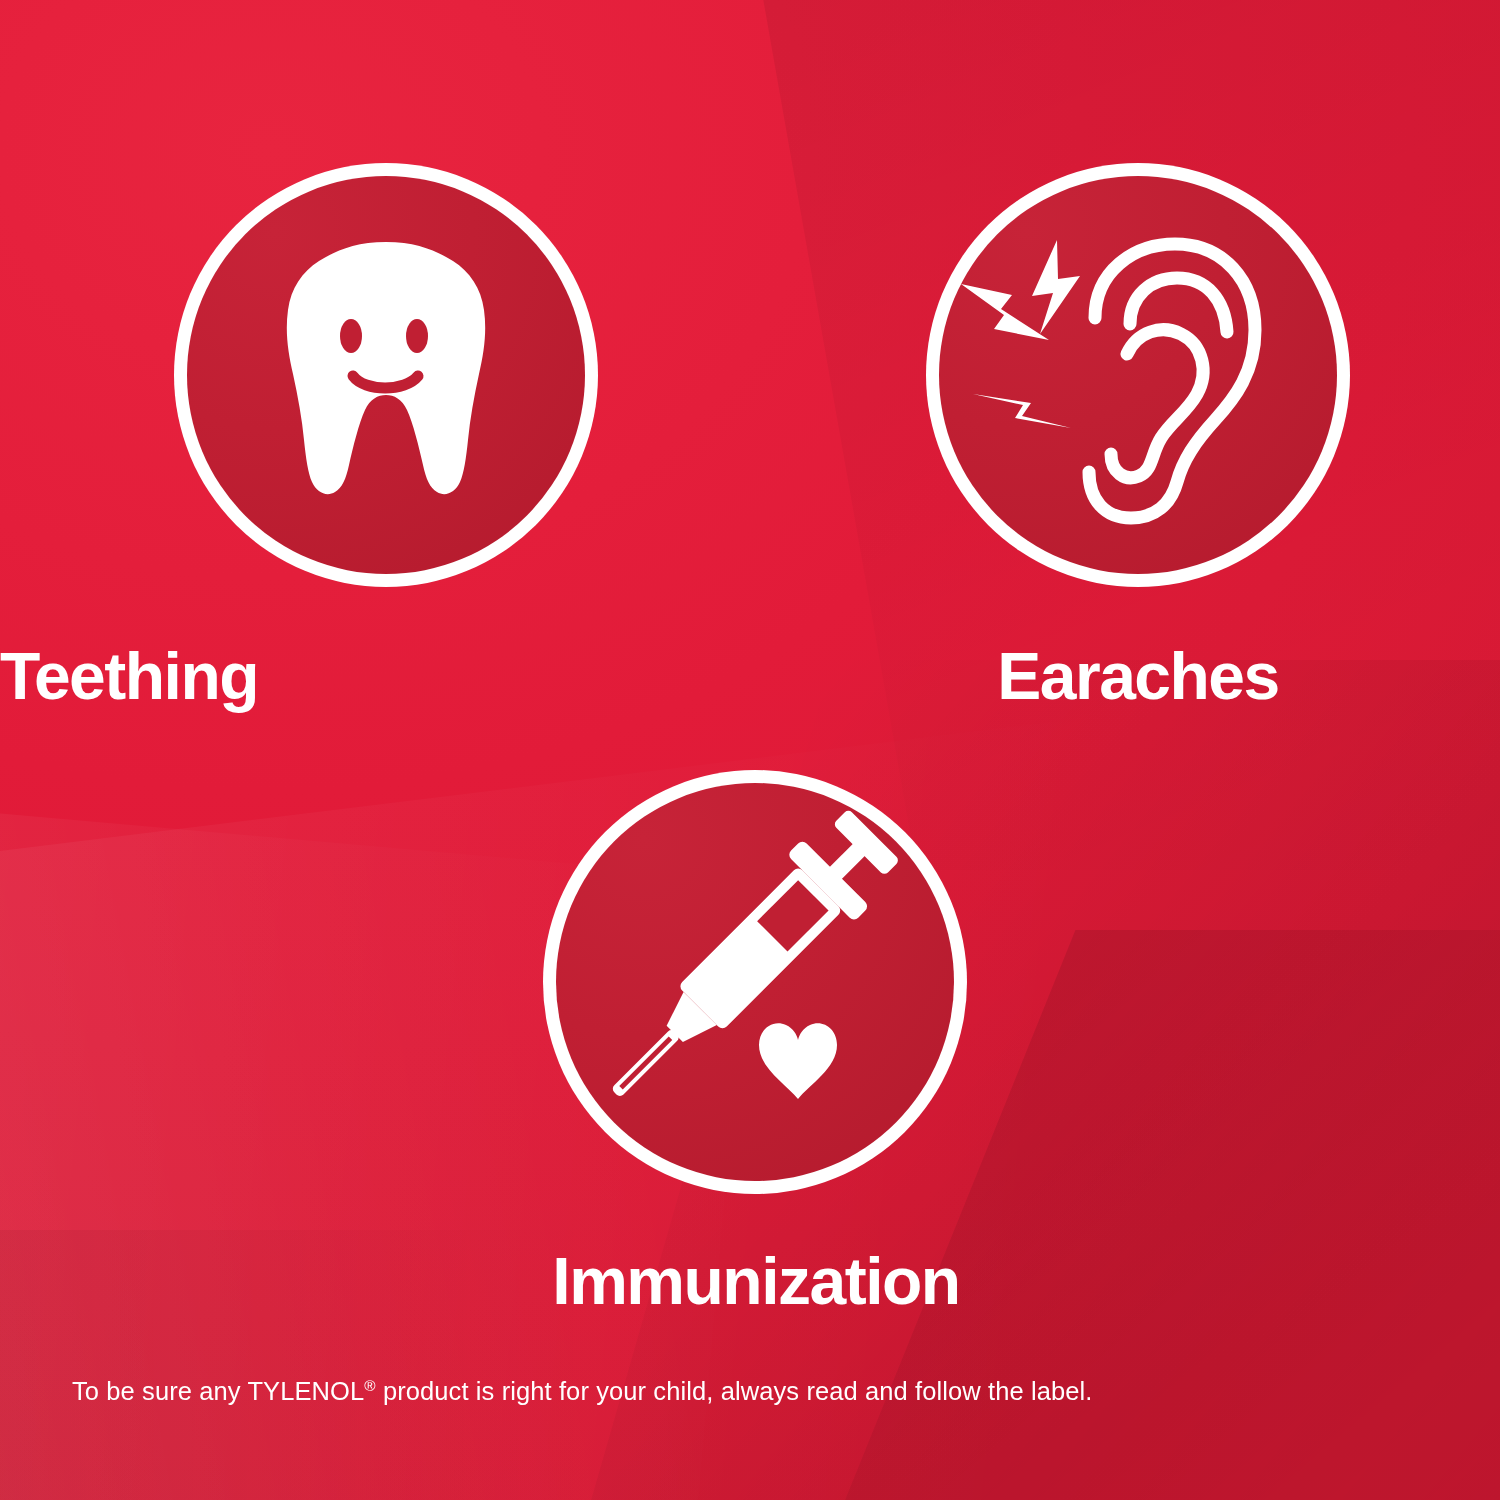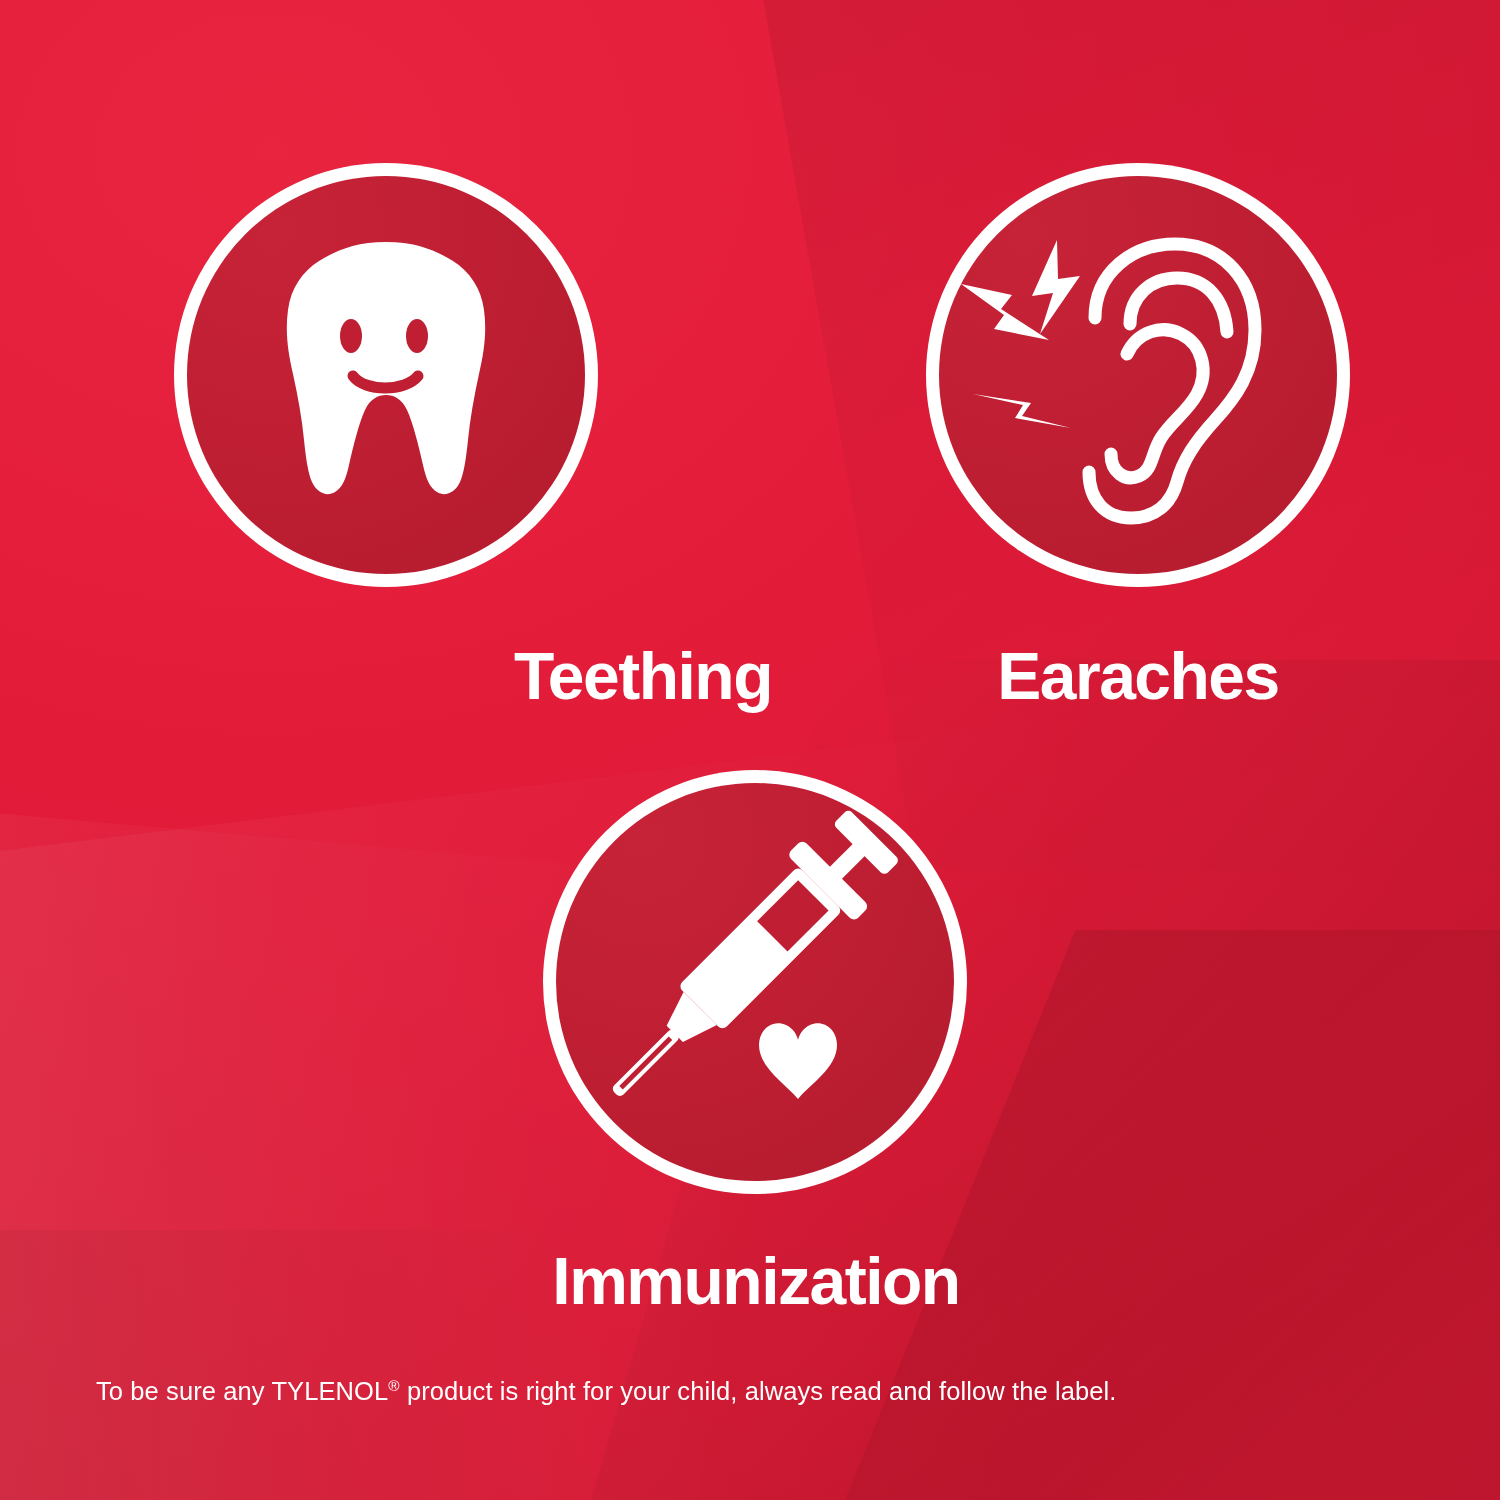--- a/index.html
+++ b/index.html
@@ -97,36 +97,35 @@
   
   .label {
     position: absolute;
     color: #ffffff;
     font-weight: 700;
     font-size: 66px;
     letter-spacing: -1.5px;
     line-height: 1;
     white-space: nowrap;
   }
-  #label-teething     { left: 0;    top: 643px;  width: 772px;  text-align: right; }
+  #label-teething     { left: 0;    top: 643px;  width: 772px;  text-align: left; }
   #label-earaches     { left: 728px; top: 643px; width: 820px;  text-align: center; }
   #label-immunization { left: 0;    top: 1248px; width: 1512px; text-align: center; }
 
   
   #footer {
     position: absolute;
     left: 72px;
     top: 1373px;
     width: 1380px;
     color: #ffffff;
     font-size: 25.5px;
     line-height: 1.42;
     font-weight: 400;
     letter-spacing: 0.1px;
-    margin-left: 24px;
   }
   #footer .line { display: block; white-space: nowrap; }
   #footer sup { font-size: 0.6em; vertical-align: super; line-height: 0; }
 </style>
 </head>
 <body>
 
 <div id="stage">
 
   <div class="bg-base"></div>

